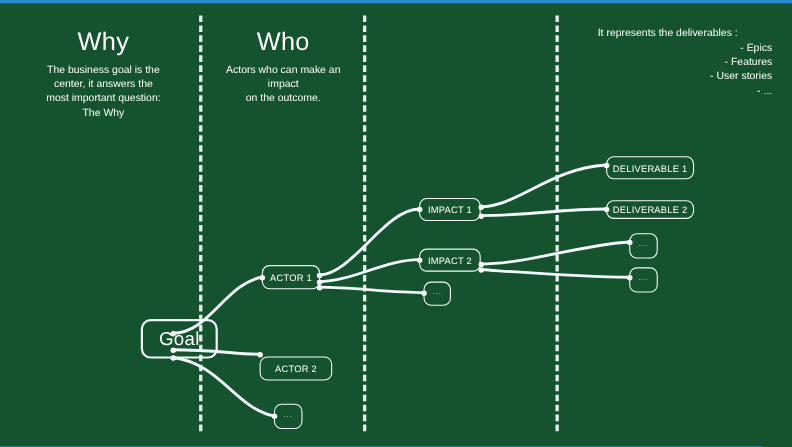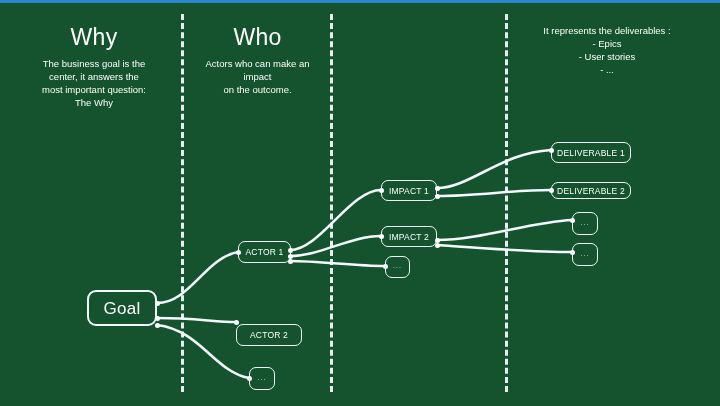--- a/index.html
+++ b/index.html
@@ -52,20 +52,21 @@
     font-weight: 400;
     white-space: pre-line;
     color: #fdfdfd;
   }
   .col-list {
     font-size: 9.5px;
     line-height: 13px;
     margin: 0;
     padding: 0;
     list-style: none;
+    text-align: right;
   }
   .col-list li { white-space: nowrap; }
   
   #edges {
     position: absolute;
     left: 0; top: 0;
     width: 720px;
     height: 406px;
     pointer-events: none;
   }
@@ -84,20 +85,21 @@
   }
   .node-label {
     font-size: 8.5px;
     letter-spacing: .2px;
     white-space: nowrap;
     line-height: 10px;
   }
   .node.goal {
     border-width: 2px;
     border-radius: 9px;
+    margin-left: 41px;
   }
   .node.goal .node-label {
     font-size: 17px;
     letter-spacing: .3px;
     line-height: 19px;
   }
   .node.dots { border-radius: 7px; }
   .node.dots .node-label {
     font-size: 7px;
     color: #cfe6f7;
@@ -137,20 +139,21 @@
     <div class="col-desc">Actors who can make an
 impact
 on the outcome.</div>
   </div>
 
 
   <div class="col-head" style="left:512px; top:24px; width:190px">
     <div class="col-desc">It represents the deliverables :</div>
     <ul class="col-list">
       <li>-   Epics</li>
+      <li>-   Features</li>
       <li>-   User stories</li>
       <li>-   ...</li>
     </ul>
   </div>
 
   <svg id="edges" viewBox="0 0 720 406">
     <g fill="none" stroke="#f4f9fd" stroke-width="2.6" stroke-linecap="round">
 
       <path d="M157,303 C190,303 205,258 238,252"></path>
 

